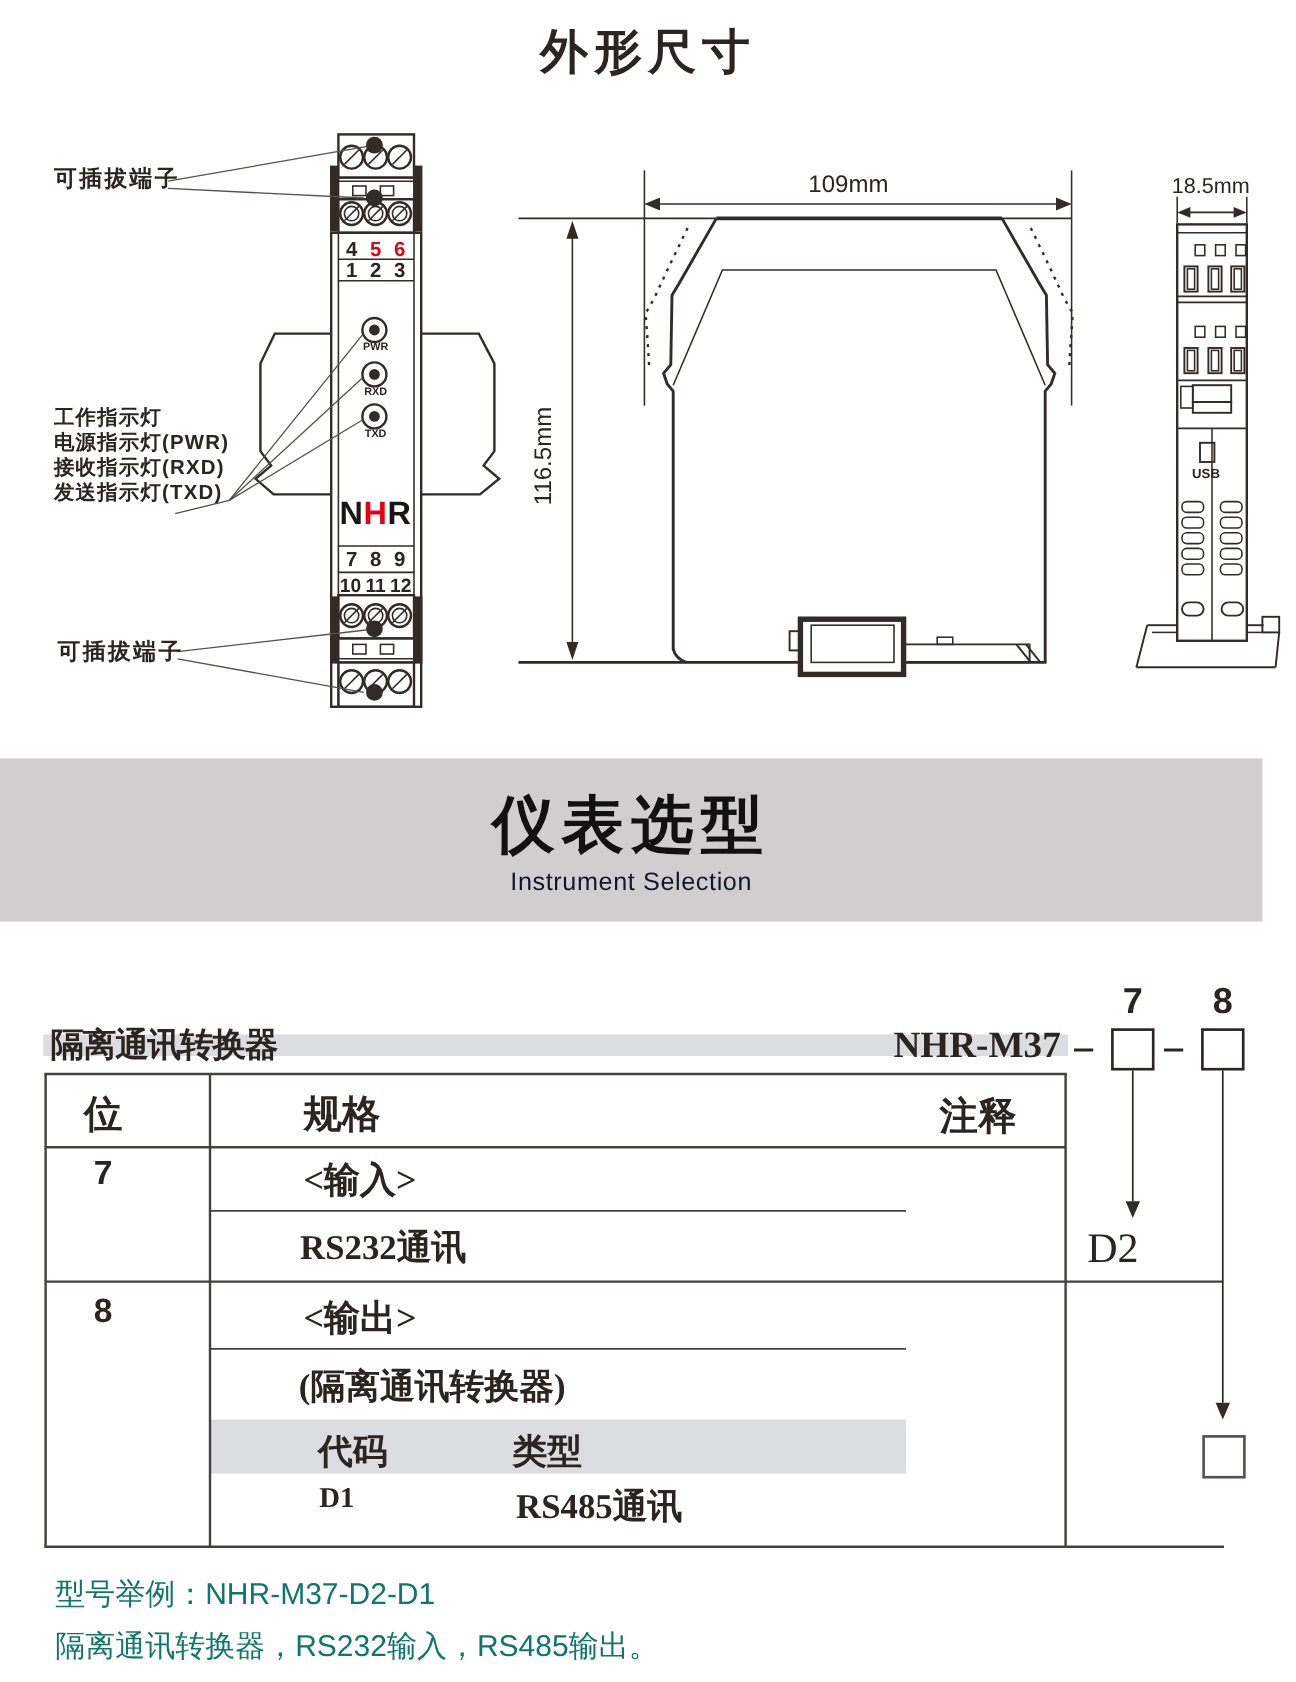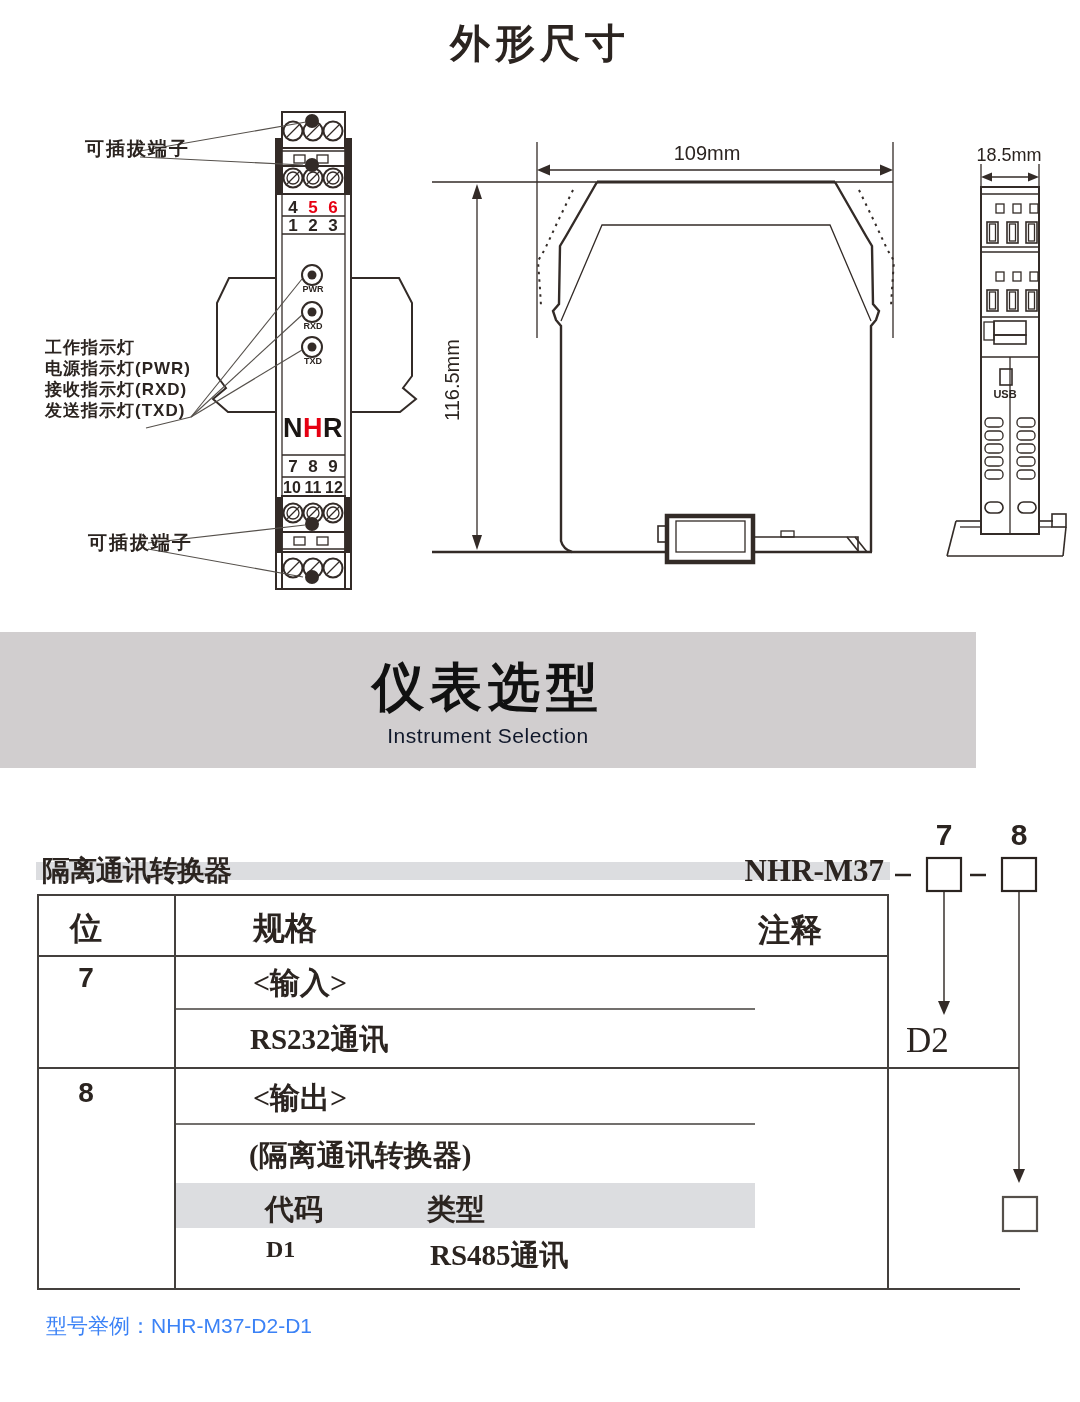--- a/index.html
+++ b/index.html
@@ -16,37 +16,37 @@
   .leader{fill:none;stroke:#55504b;stroke-width:1.1;}
   .dotted{fill:none;stroke:#332b27;stroke-width:2;stroke-dasharray:2.5 5;}
   .inkfill{fill:#332b27;stroke:none;}
   .tln{fill:none;stroke:#44403d;stroke-width:2;}
   .tln1{fill:none;stroke:#44403d;stroke-width:1.5;}
   .dimtxt{font-family:"Liberation Sans","DejaVu Sans",sans-serif;font-size:20px;fill:#2b2420;}
   .numtxt{font-family:"Liberation Sans","DejaVu Sans",sans-serif;font-size:17px;font-weight:bold;fill:#2b2420;}
   .red{fill:#e60012;}
   .ledtxt{font-family:"Liberation Sans","DejaVu Sans",sans-serif;font-size:9px;font-weight:bold;fill:#2b2420;}
   .page-title{left:0;top:16px;width:1080px;text-align:center;font-size:40px;font-weight:bold;letter-spacing:5px;}
-  .cnlabel{font-weight:bold;font-size:19px;letter-spacing:2px;white-space:nowrap;margin-left:40px;}
+  .cnlabel{font-weight:bold;font-size:19px;letter-spacing:2px;white-space:nowrap;}
   .ledlabels{left:45px;top:337px;font-weight:bold;font-size:17px;line-height:21px;letter-spacing:1px;white-space:nowrap;}
-  .banner{left:0;top:632px;width:976px;height:136px;background:#d1cecf;display:flex;flex-direction:column;
+  .banner{left:0;top:632px;width:1052px;height:136px;background:#d1cecf;display:flex;flex-direction:column;
           align-items:center;justify-content:center;}
   .banner-title{font-size:52px;font-weight:bold;letter-spacing:6px;color:#111;}
   .banner-sub{font-size:21px;color:#0f172a;margin-top:1px;letter-spacing:0.5px;}
   .digit{width:40px;text-align:center;font-size:30px;font-weight:bold;}
   .modelbar{left:36px;top:862px;width:854px;height:18px;background:#dcdde0;display:flex;
             align-items:center;justify-content:space-between;padding:0 6px;box-sizing:border-box;}
   .modelbar .pname{font-family:"Liberation Serif","DejaVu Serif",serif;font-weight:bold;font-size:28px;letter-spacing:-1px;white-space:nowrap;}
   .modelbar .model{font-family:"Liberation Serif","DejaVu Serif",serif;font-weight:bold;font-size:31px;white-space:nowrap;}
   .thdr{font-family:"Liberation Serif","DejaVu Serif",serif;font-weight:bold;font-size:32px;white-space:nowrap;}
   .tcell{font-family:"Liberation Serif","DejaVu Serif",serif;font-weight:bold;font-size:30px;white-space:nowrap;}
   .tnum{font-size:28px;font-weight:bold;width:60px;text-align:center;}
   .codebar{left:175px;top:1183px;width:580px;height:45px;background:#dcdde0;}
   .d2{font-family:"Liberation Serif","DejaVu Serif",serif;font-size:35px;width:80px;text-align:left;}
-  .footer{font-size:21px;color:#3b82f6;white-space:nowrap;text-align:center;}
+  .footer{font-size:25px;color:#0f766e;white-space:nowrap;text-align:center;}
 </style>
 </head>
 <body>
 
 <div id="page">
 
   <div class="abs banner z0">
     <div class="banner-title">仪表选型</div>
     <div class="banner-sub">Instrument Selection</div>
   </div>
@@ -314,30 +314,31 @@
     <div>发送指示灯(TXD)</div>
   </div>
 
   <div class="abs cnlabel z2" style="left:48px;top:530px;">可插拔端子</div>
 
   <div class="abs digit z2" style="left:924px;top:818px;">7</div>
   <div class="abs digit z2" style="left:999px;top:818px;">8</div>
 
   <div class="abs thdr z2" style="left:46px;top:907px;width:80px;text-align:center;">位</div>
   <div class="abs thdr z2" style="left:253px;top:907px;">规格</div>
-  <div class="abs thdr z2" style="left:700px;top:909px;width:180px;text-align:center;">注释</div>
+  <div class="abs thdr z2" style="left:667px;top:909px;width:180px;text-align:right;">注释</div>
 
   <div class="abs tnum z2" style="left:56px;top:962px;">7</div>
   <div class="abs tcell z2" style="left:253px;top:963px;">&lt;输入&gt;</div>
   <div class="abs tcell z2" style="left:250px;top:1020px;font-size:29px;">RS232通讯</div>
   <div class="abs d2 z2" style="left:906px;top:1021px;">D2</div>
 
   <div class="abs tnum z2" style="left:56px;top:1077px;">8</div>
   <div class="abs tcell z2" style="left:253px;top:1078px;">&lt;输出&gt;</div>
   <div class="abs tcell z2" style="left:249px;top:1136px;font-size:29px;">(隔离通讯转换器)</div>
   <div class="abs tcell z2" style="left:265px;top:1190px;font-size:29px;">代码</div>
   <div class="abs tcell z2" style="left:427px;top:1190px;font-size:29px;">类型</div>
   <div class="abs tcell z2" style="left:266px;top:1236px;font-size:24px;">D1</div>
   <div class="abs tcell z2" style="left:430px;top:1236px;font-size:29px;">RS485通讯</div>
 
   <div class="abs footer z2" style="left:46px;top:1312px;font-weight:500;">型号举例：NHR-M37-D2-D1</div>
+  <div class="abs footer z2" style="left:46px;top:1355px;font-weight:500;">隔离通讯转换器，RS232输入，RS485输出。</div>
 
 </div>
 
 </body></html>

